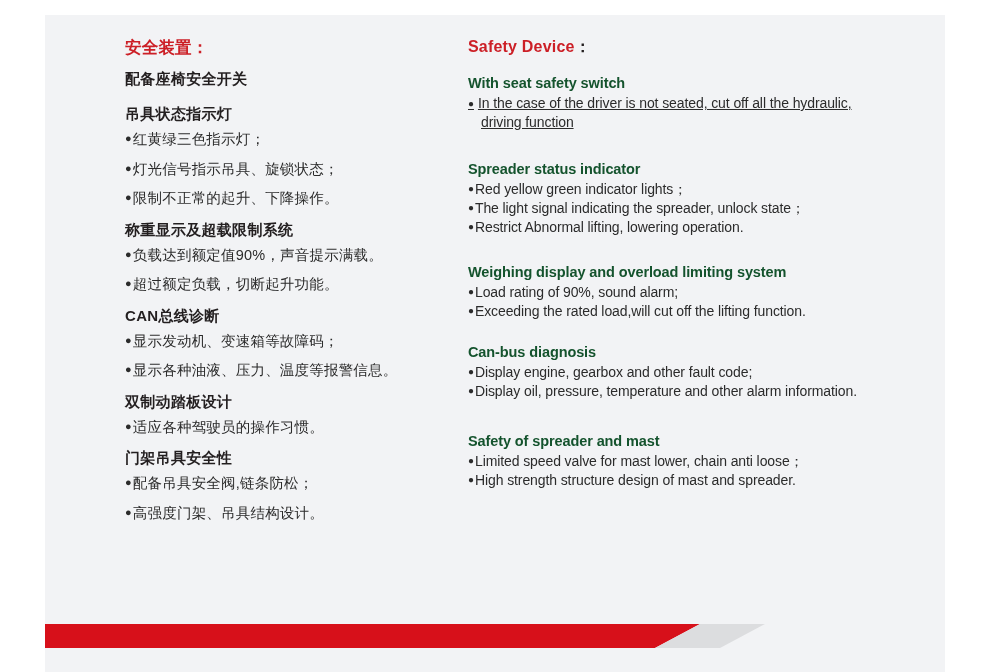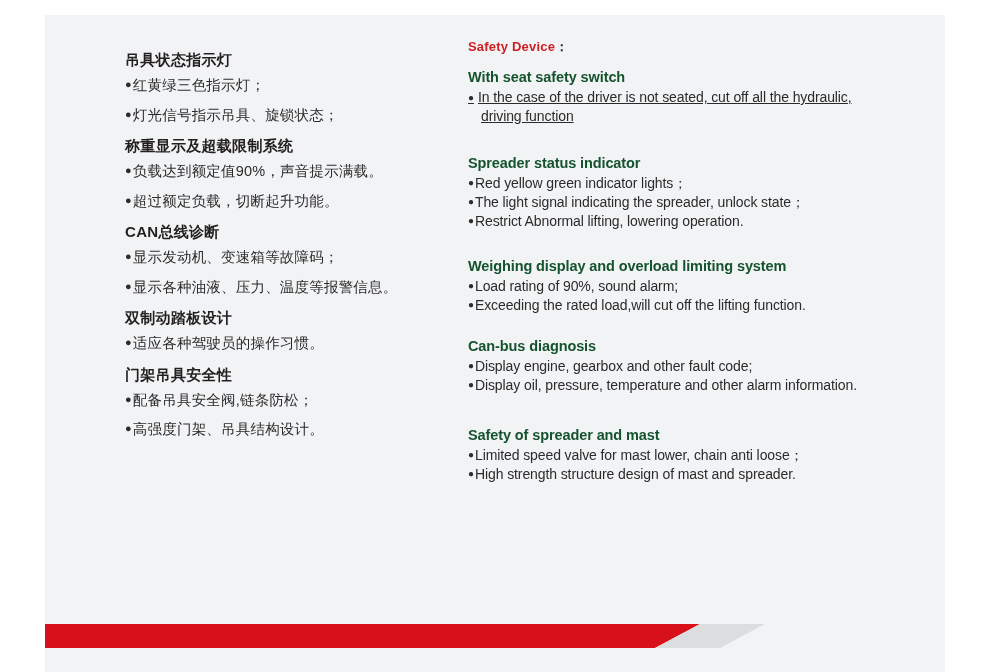--- a/index.html
+++ b/index.html
@@ -43,23 +43,23 @@
     font-weight: bold;
     color: #cc1f26;
     letter-spacing: 0.2px;
   }
   .sec-head-zh {
     font-size: 16.5px;
     line-height: 20px;
     margin: 0 0 11px 0;
   }
   .sec-head-en {
-    font-size: 13px;
+    font-size: 16px;
     line-height: 20px;
-    margin: 0 0 11px 0;
+    margin: 0 0 17px 0;
   }
   .sec-head-en .colon { color: #231f20; font-weight: bold; }
 
   
   .group-zh { margin: 0 0 2px 0; }
   .group-en { margin: 0 0 2px 0; }
 
   .sub-head-zh {
     font-size: 15px;
     line-height: 21px;
@@ -156,31 +156,34 @@
 </style>
 </head>
 <body>
 
 <div class="page">
 
   <div class="columns">
 
     <div class="col col-zh">
 
-
-      <div class="group-zh">
+      <div class="sec-head sec-head-zh">安全装置：</div>
+
+      <div class="group-zh">
+        <div class="sub-head-zh">配备座椅安全开关</div>
       </div>
 
       <div class="sp-zh-1"></div>
 
       <div class="group-zh">
         <div class="sub-head-zh">吊具状态指示灯</div>
         <ul class="bullets bullets-zh">
           <li><span class="dot">●</span><span>红黄绿三色指示灯；</span></li>
           <li><span class="dot">●</span><span>灯光信号指示吊具、旋锁状态；</span></li>
+          <li><span class="dot">●</span><span>限制不正常的起升、下降操作。</span></li>
         </ul>
       </div>
 
       <div class="sp-zh-2"></div>
 
       <div class="group-zh">
         <div class="sub-head-zh">称重显示及超载限制系统</div>
         <ul class="bullets bullets-zh">
           <li><span class="dot">●</span><span>负载达到额定值90%，声音提示满载。</span></li>
           <li><span class="dot">●</span><span>超过额定负载，切断起升功能。</span></li>

